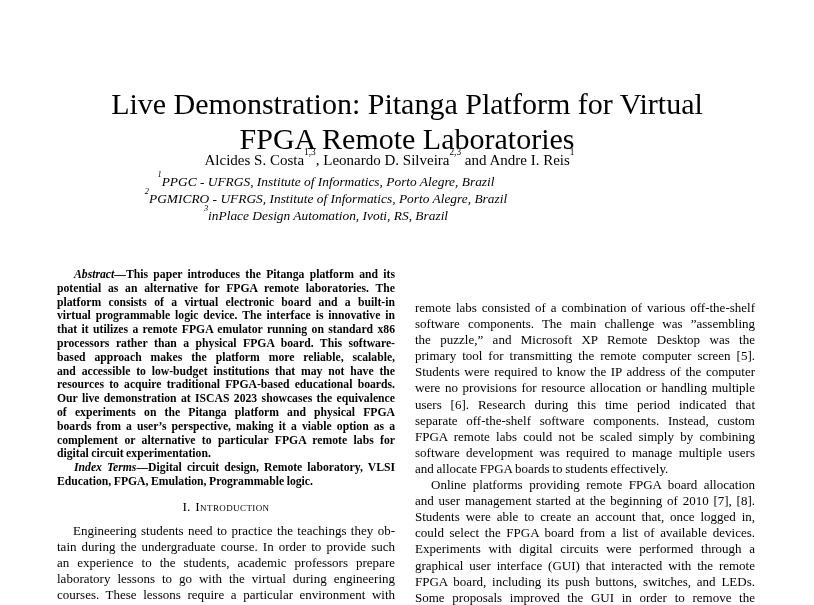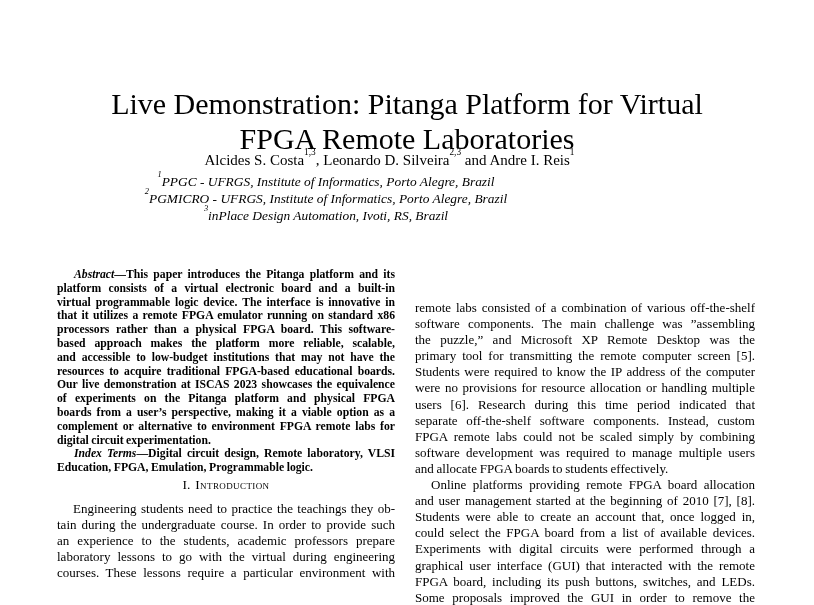--- a/index.html
+++ b/index.html
@@ -25,21 +25,21 @@
 
   .line { text-align:justify; text-align-last:justify; }
   .line.parend { text-align-last:left; }
   .line.indent { text-indent:16px; }
 
   .abstract { font-weight:bold; font-size:11.7px; line-height:13.8px; word-spacing:-0.4px; }
   .abstract .al-first { text-indent:17px; }
   .lead { font-style:italic; }
 
   .sec-head { text-align:center; font-size:13.4px; line-height:16px;
-              margin-top:2px; margin-bottom:8px; }
+              margin-top:10px; margin-bottom:8px; }
   .sc { font-variant:small-caps; letter-spacing:0.4px; margin-left:5px; }
 
   .body-par { font-size:13px; line-height:16.1px; word-spacing:-0.5px; }
 </style>
 </head>
 <body>
 
 <div class="page">
 
   <h1 class="title">
@@ -55,31 +55,32 @@
     <div class="affil"><sup class="sup">1</sup><span>PPGC - UFRGS, Institute of Informatics, Porto Alegre, Brazil</span></div>
     <div class="affil"><sup class="sup">2</sup><span>PGMICRO - UFRGS, Institute of Informatics, Porto Alegre, Brazil</span></div>
     <div class="affil"><sup class="sup">3</sup><span>inPlace Design Automation, Ivoti, RS, Brazil</span></div>
   </div>
 
   <div class="col col-left">
 
     <div class="abstract">
       <div class="line al-first"><span class="lead">Abstract</span><span>—This paper introduces the Pitanga platform and its</span></div>
       <div>
+          <div class="line">potential as an alternative for FPGA remote laboratories. The</div>
           <div class="line">platform consists of a virtual electronic board and a built-in</div>
           <div class="line">virtual programmable logic device. The interface is innovative in</div>
           <div class="line">that it utilizes a remote FPGA emulator running on standard x86</div>
           <div class="line">processors rather than a physical FPGA board. This software-</div>
           <div class="line">based approach makes the platform more reliable, scalable,</div>
           <div class="line">and accessible to low-budget institutions that may not have the</div>
           <div class="line">resources to acquire traditional FPGA-based educational boards.</div>
           <div class="line">Our live demonstration at ISCAS 2023 showcases the equivalence</div>
           <div class="line">of experiments on the Pitanga platform and physical FPGA</div>
           <div class="line">boards from a user’s perspective, making it a viable option as a</div>
-          <div class="line">complement or alternative to environment FPGA remote labs for</div>
+          <div class="line">complement or alternative to particular FPGA remote labs for</div>
           <div class="line parend">digital circuit experimentation.</div>
         </div>
     </div>
 
     <div class="abstract">
       <div class="line al-first"><span class="lead">Index Terms</span><span>—Digital circuit design, Remote laboratory, VLSI</span></div>
       <div>
           <div class="line parend">Education, FPGA, Emulation, Programmable logic.</div>
         </div>
     </div>

